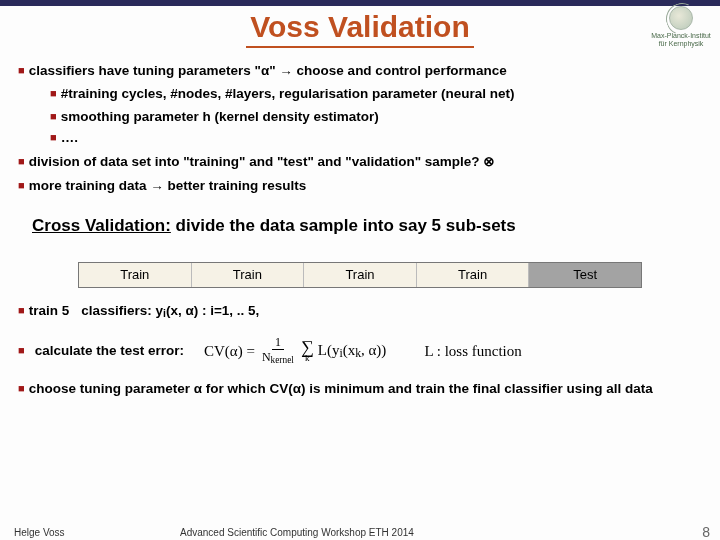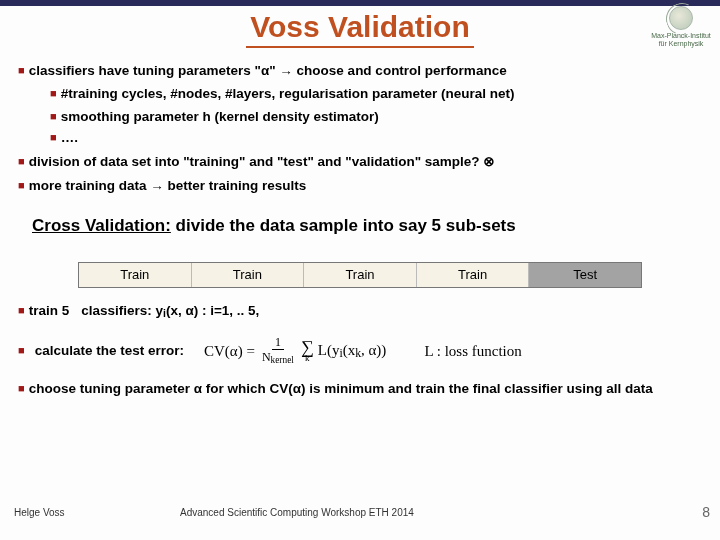--- a/index.html
+++ b/index.html
@@ -134,21 +134,21 @@
     display: inline-flex;
     flex-direction: column;
     align-items: center;
     line-height: 0.85;
     font-size: 18px;
   }
   .bigsum .lim { font-size: 9px; }
 
   .footer {
     position: absolute;
-    bottom: 20px;
+    bottom: 0;
     left: 0;
     width: 100%;
     font-size: 10px;
     color: #333;
     display: flex;
     align-items: center;
   }
   .footer .author { width: 150px; padding-left: 14px; }
   .footer .conf { flex: 1; text-align: left; padding-left: 30px; }
   .footer .pnum { width: 30px; text-align: right; padding-right: 10px; color: #666; font-size: 14px; }

